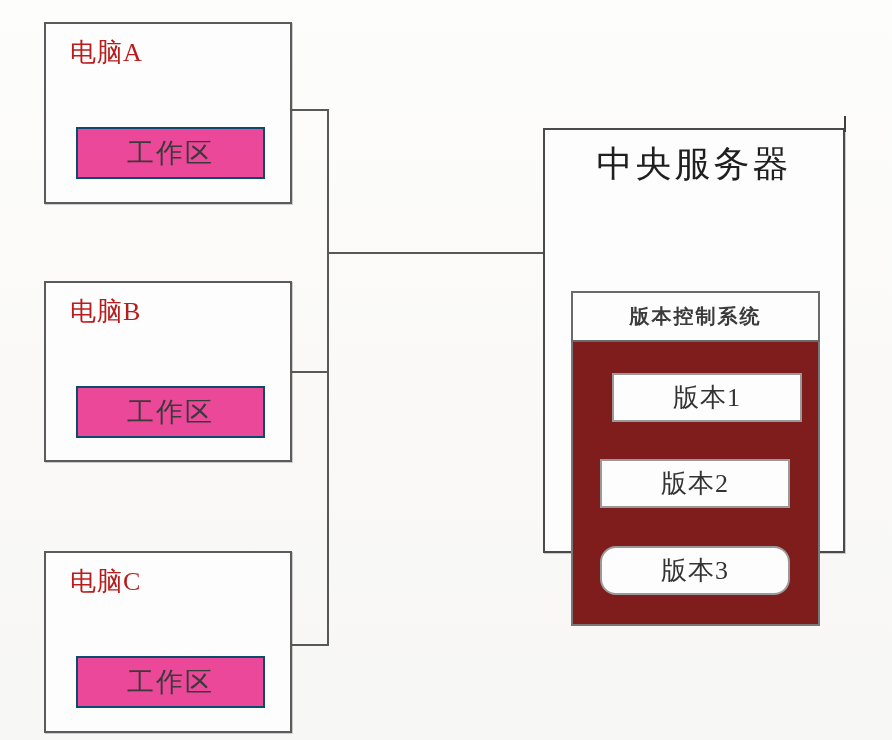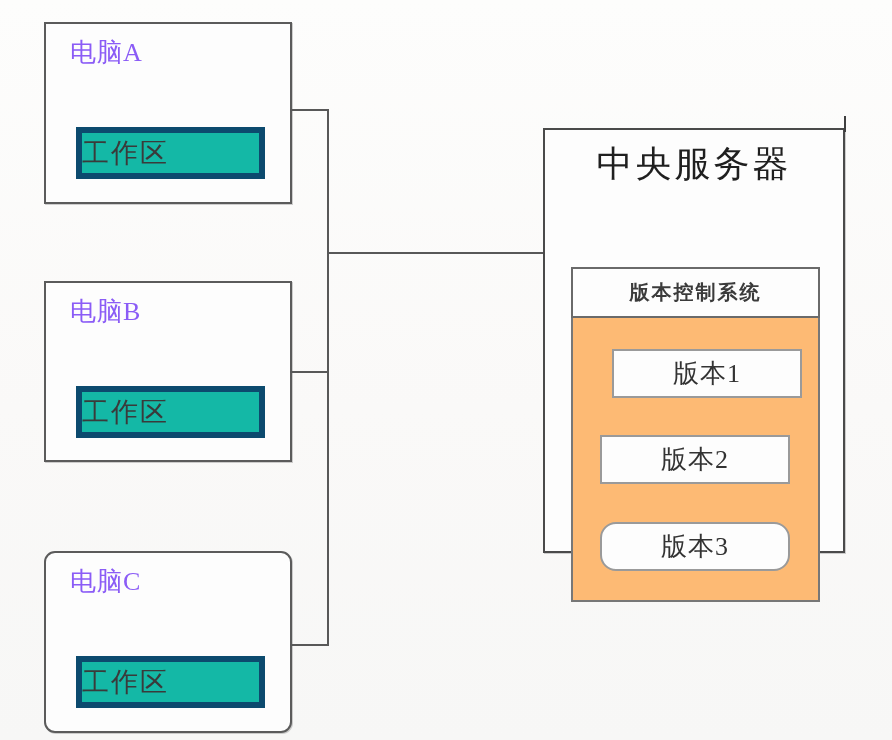--- a/index.html
+++ b/index.html
@@ -37,33 +37,33 @@
     border: 2px solid #5b5b5b;
     box-shadow: 1px 1px 0 rgba(120,120,120,0.35);
   }
 
   .client-label {
     position: absolute;
     left: 24px;
     top: 16px;
     font-size: 26px;
     line-height: 1;
-    color: #8b5cf6;
+    color: #b91c1c;
     letter-spacing: 0.5px;
     white-space: nowrap;
   }
 
   .workspace-box {
     position: absolute;
     box-sizing: border-box;
-    border: 6px solid #0c4a6e;
-    background: #14b8a6;
+    border: 2px solid #0c4a6e;
+    background: #ec4899;
     display: flex;
     align-items: center;
-    justify-content: flex-start;
+    justify-content: center;
     font-size: 27px;
     color: #3a3a3a;
     letter-spacing: 2px;
   }
 
   
   .server-box {
     border: 2px solid #4a4a4a;
     box-shadow: 1px 1px 0 rgba(120,120,120,0.35);
   }
@@ -77,21 +77,22 @@
     font-size: 36px;
     line-height: 1;
     color: #1f1f1f;
     letter-spacing: 3px;
   }
 
   .vcs-container {
     position: absolute;
     box-sizing: border-box;
     border: 2px solid #777777;
-    background: #fdba74;
+    background: #7f1d1d;
+    margin-top: 24px;
   }
 
   .vcs-header {
     position: absolute;
     left: -2px;
     right: -2px;
     top: -2px;
     height: 51px;
     box-sizing: border-box;
     border: 2px solid #6a6a6a;
@@ -141,21 +142,21 @@
     </div>
   </div>
 
   <div class="node client-box" style="left:44px; top:281px; width:248px; height:181px;padding-left:16px;">
     <div class="client-label">电脑B</div>
     <div class="workspace-box" style="left:30px; top:103px; width:189px; height:52px;">
       <span>工作区</span>
     </div>
   </div>
 
-  <div class="node client-box" style="left:44px; top:551px; width:248px; height:182px;border-radius:11px;">
+  <div class="node client-box" style="left:44px; top:551px; width:248px; height:182px;">
     <div class="client-label">电脑C</div>
     <div class="workspace-box" style="left:30px; top:103px; width:189px; height:52px;">
       <span>工作区</span>
     </div>
   </div>
 
   <div class="wire wire-h" style="left:290px; top:109px; width:39px;"></div>
 
   <div class="wire wire-h" style="left:290px; top:371px; width:39px;"></div>
 

